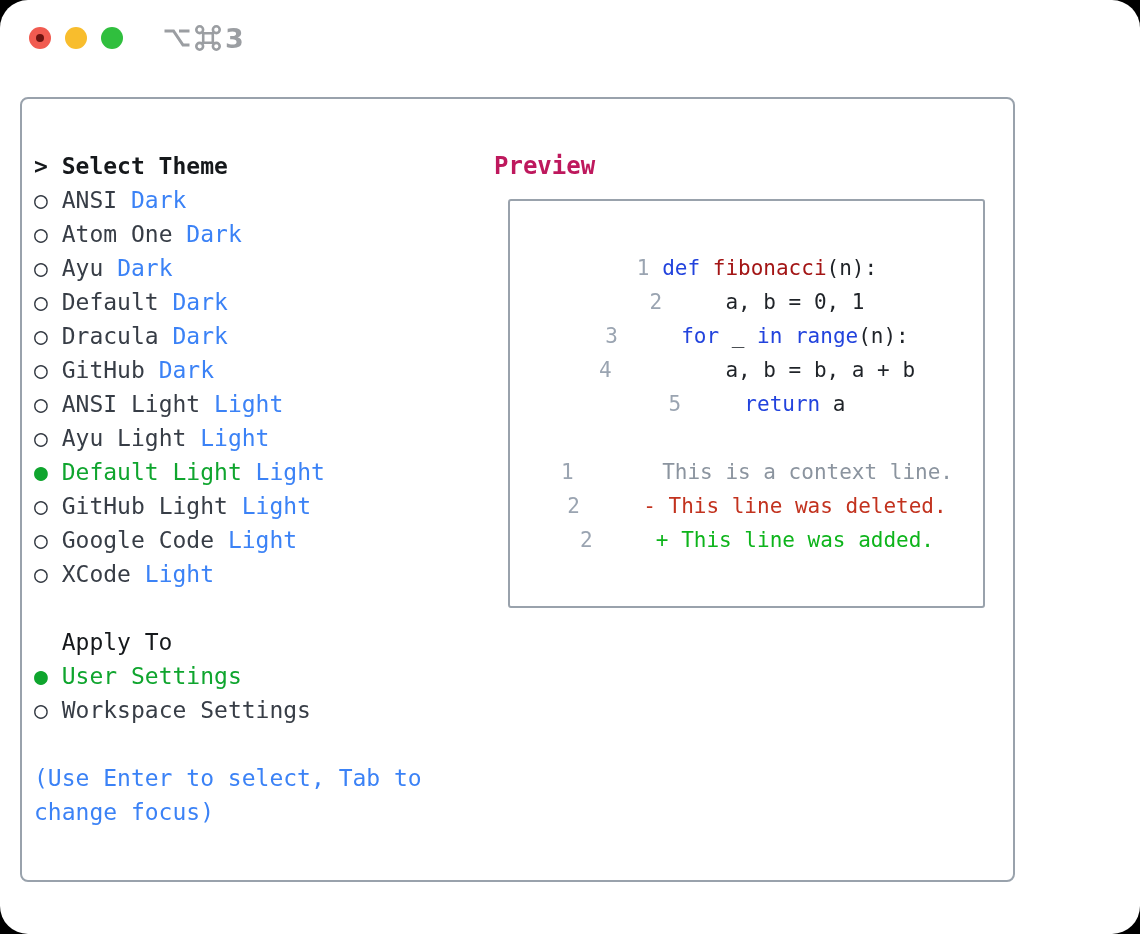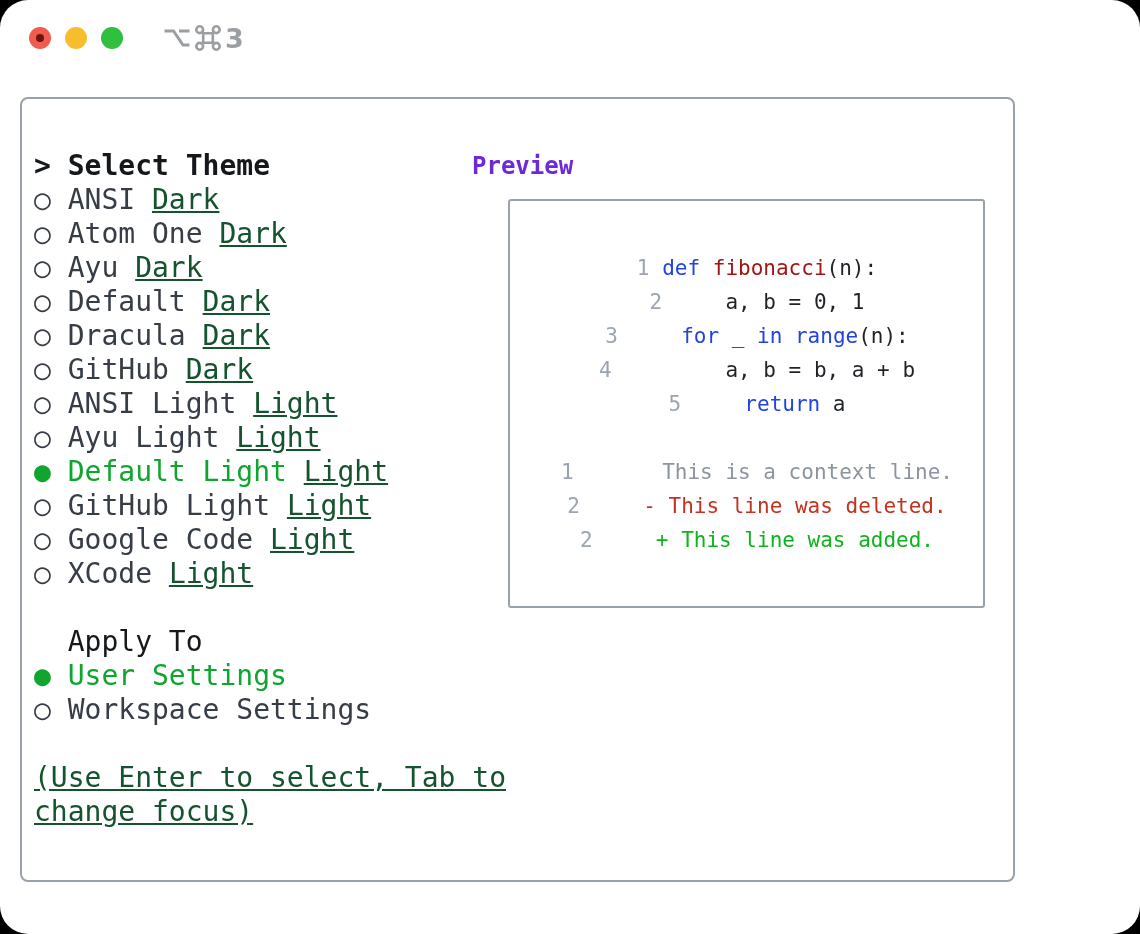--- a/index.html
+++ b/index.html
@@ -15,30 +15,30 @@
   .dot-inner{position:absolute;left:7px;top:7px;width:8px;height:8px;border-radius:50%;background:#6d1410;}
   .win-title{position:absolute;left:163px;top:21px;height:34px;display:flex;align-items:center;gap:3px;
              color:#9b9ea2;font-family:"DejaVu Sans",sans-serif;font-weight:600;font-size:27px;}
   .win-title svg{display:block;}
 
   
   .panel{position:absolute;left:20px;top:97px;width:991px;height:781px;
          border:2px solid #99a2ac;border-radius:8px;}
 
   
-  .left-col{position:absolute;left:34px;top:149px;font-size:28px;line-height:34px;
+  .left-col{position:absolute;left:34px;top:149px;font-size:23px;line-height:34px;
             white-space:pre;color:#373d46;}
   .row{height:34px;}
   .bold{font-weight:bold;color:#15181b;}
-  .dim{color:#14532d;text-decoration:underline;}
+  .dim{color:#3b82f6;}
   .sel{color:#0fa52e;}
 
   
-  .preview-heading{position:absolute;left:472px;top:149px;font-size:24px;line-height:34px;
-                   font-weight:bold;color:#6d28d9;white-space:pre;}
+  .preview-heading{position:absolute;left:494px;top:149px;font-size:24px;line-height:34px;
+                   font-weight:bold;color:#be185d;white-space:pre;}
   .preview-box{position:absolute;left:508px;top:199px;width:473px;height:405px;
                border:2px solid #99a2ac;border-radius:3px;background:#fff;text-align:center;}
   .code{margin:50px 0 0 21px;font-size:21px;line-height:34px;white-space:pre;}
   .line{height:34px;}
 </style>
 </head>
 <body>
 
 <div class="window">
 

